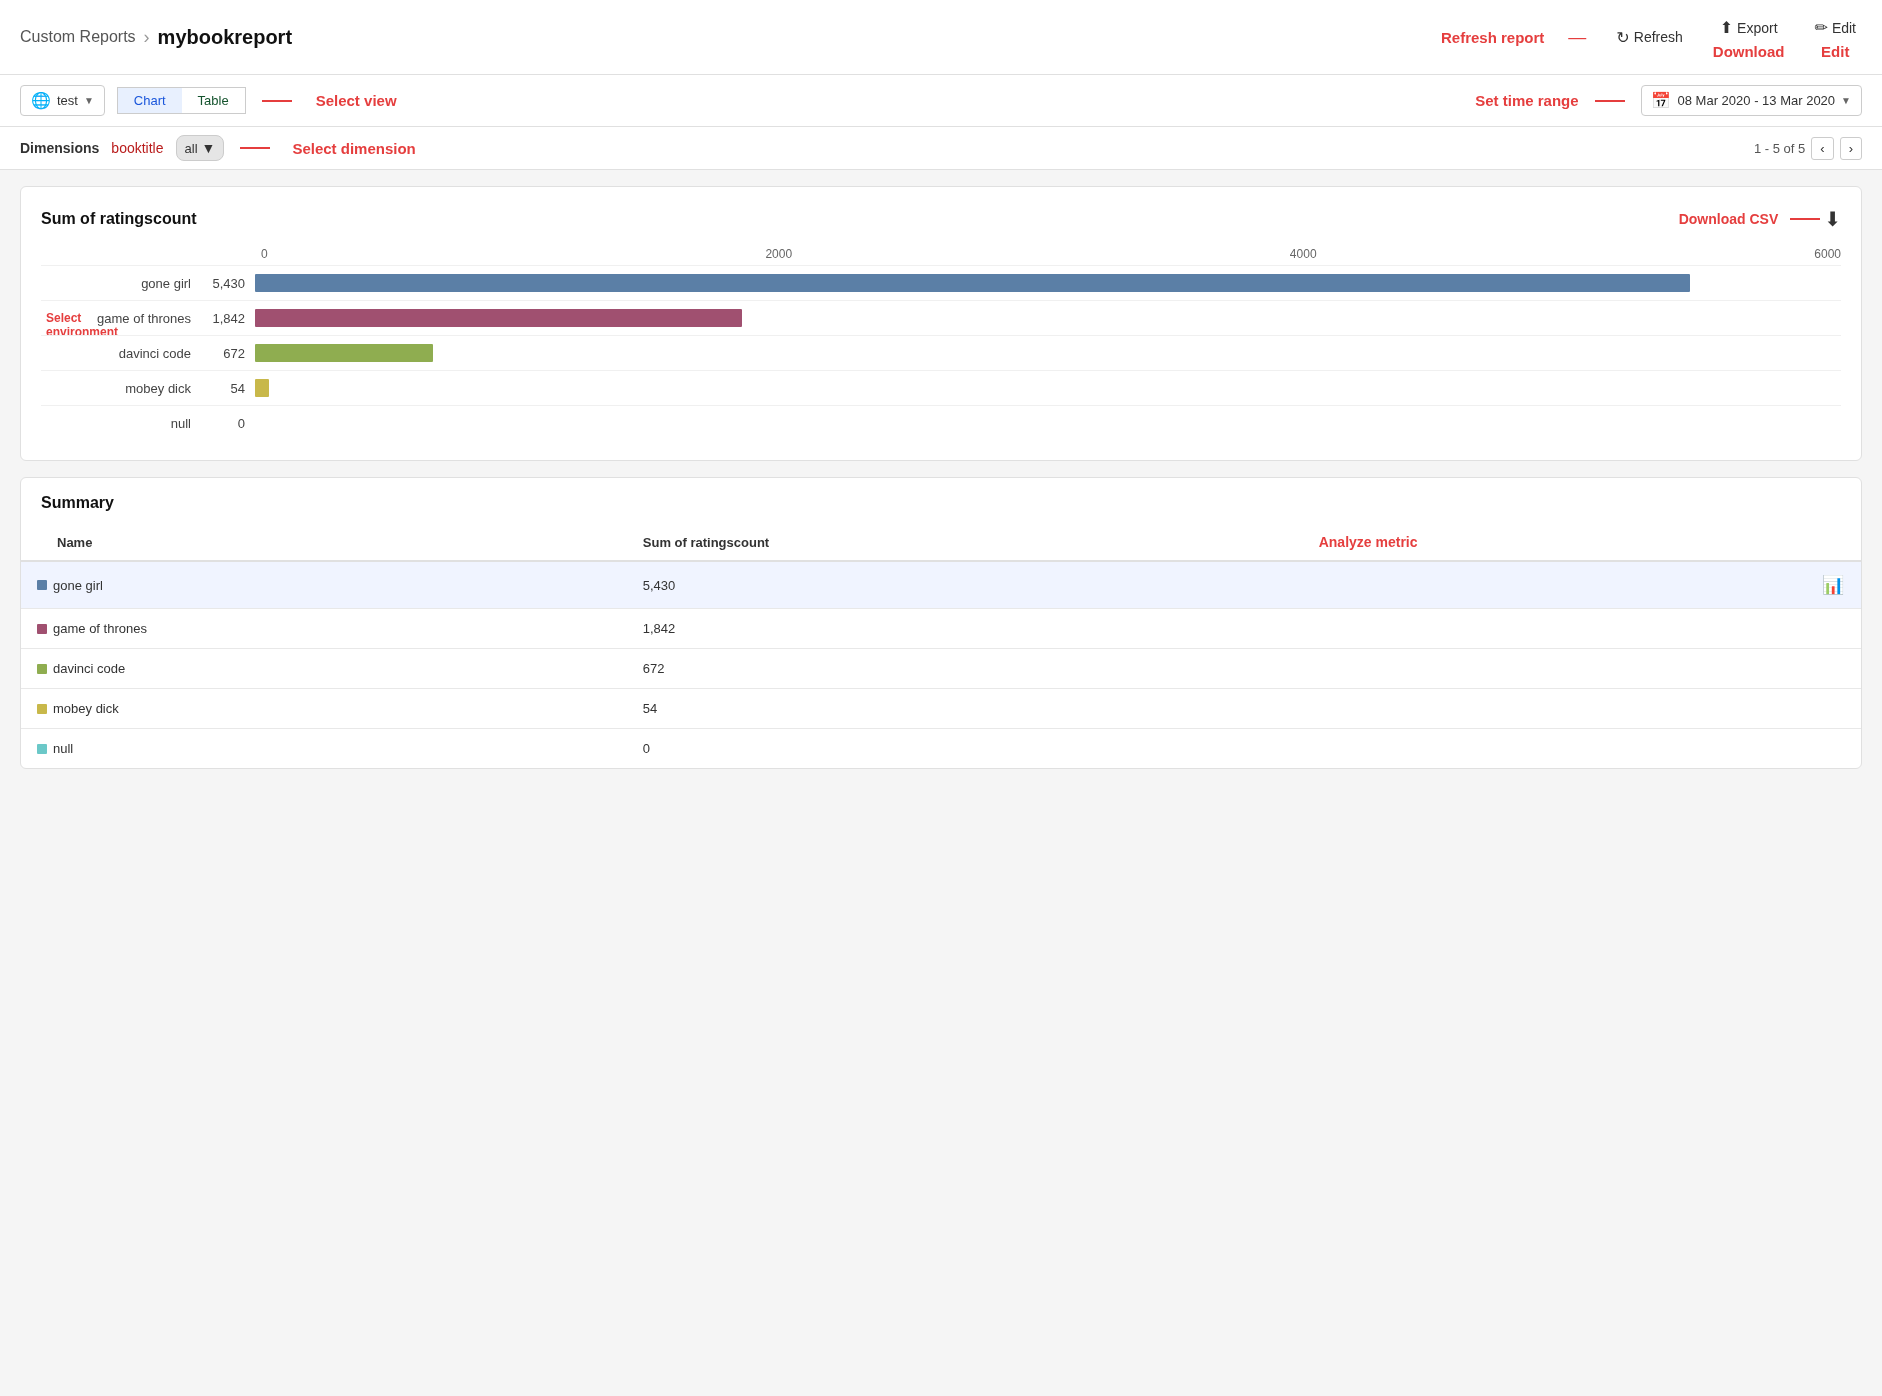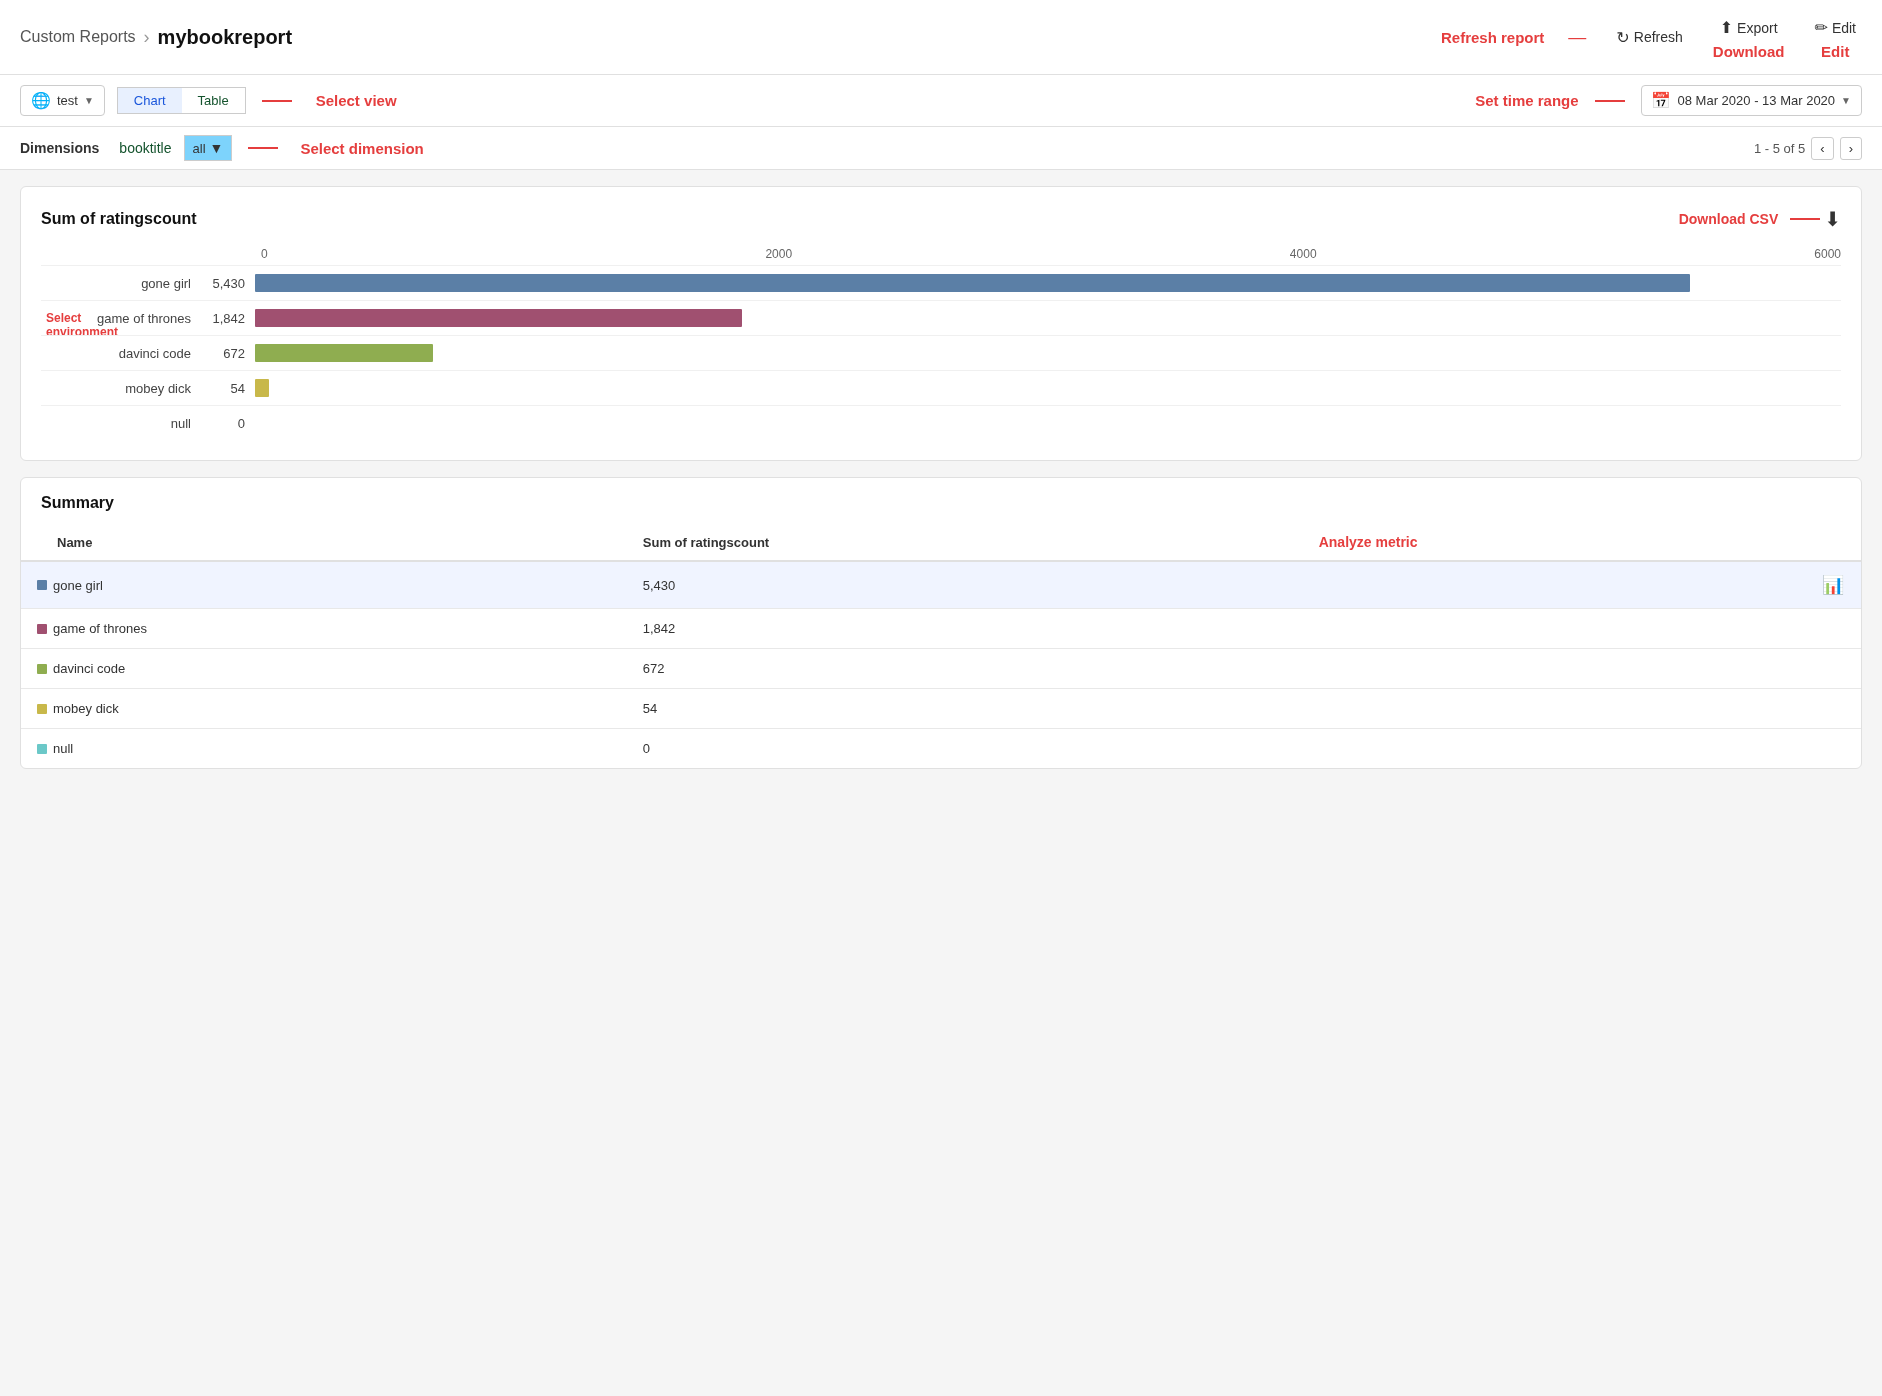--- a/index.html
+++ b/index.html
@@ -29,22 +29,22 @@
     .select-view-label { color: #e53e3e; font-weight: 700; font-size: 15px; margin-left: 8px; text-align: center; }
     .toolbar-spacer { flex: 1; }
     .time-range-label { color: #e53e3e; font-weight: 700; font-size: 15px; }
     .time-range-selector { display: flex; align-items: center; gap: 6px; border: 1px solid #ccc; border-radius: 4px; padding: 5px 10px; cursor: pointer; background: #fff; }
     .calendar-icon { font-size: 16px; color: #555; }
     .time-range-text { font-size: 13px; color: #333; }
     .time-caret { font-size: 10px; color: #666; }
 
     .dimensions-bar { background: #fff; padding: 8px 20px; display: flex; align-items: center; gap: 12px; border-bottom: 1px solid #e0e0e0; }
     .dimensions-label { font-weight: 600; font-size: 14px; color: #333; text-align: center; }
-    .dim-value { font-size: 14px; color: #14532d; margin-left: 8px; }
-    .dim-filter { display: flex; align-items: center; gap: 4px; border: 1px solid #ccc; border-radius: 0; padding: 4px 8px; cursor: pointer; background: #7dd3fc; }
+    .dim-value { font-size: 14px; color: #b91c1c; }
+    .dim-filter { display: flex; align-items: center; gap: 4px; border: 1px solid #ccc; border-radius: 8px; padding: 4px 8px; cursor: pointer; background: #e5e5e5; }
     .dim-filter-val { font-size: 13px; }
     .select-dim-label { color: #e53e3e; font-weight: 700; font-size: 15px; margin-left: 6px; }
     .dim-spacer { flex: 1; }
     .pagination { display: flex; align-items: center; gap: 6px; font-size: 13px; color: #555; }
     .page-btn { border: 1px solid #ccc; border-radius: 3px; padding: 3px 8px; cursor: pointer; background: #fff; font-size: 13px; color: #333; }
     .select-env-label { color: #e53e3e; font-weight: 700; font-size: 12px; position: absolute; top: 148px; left: 26px; }
 
     .main { padding: 16px 20px; display: flex; flex-direction: column; gap: 16px; }
 
     .chart-card { background: #fff; border: 1px solid #e0e0e0; border-radius: 6px; padding: 20px; }

